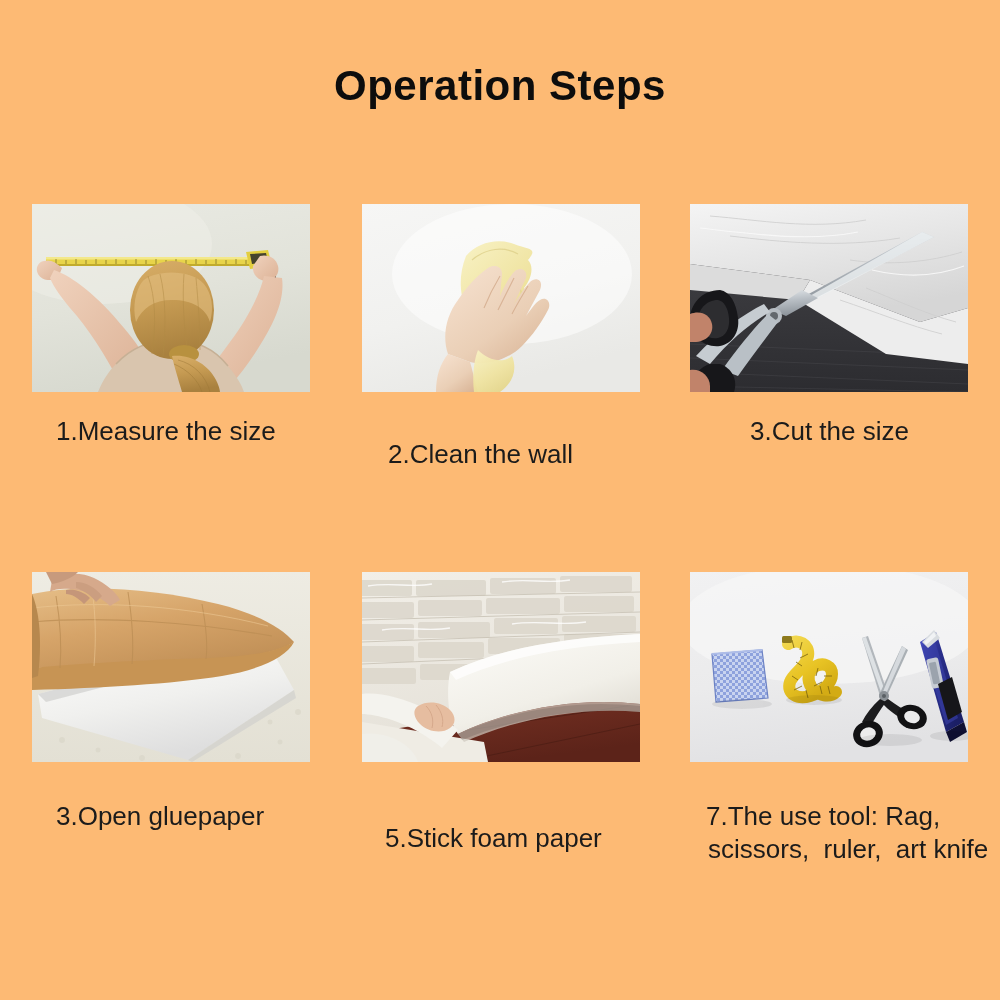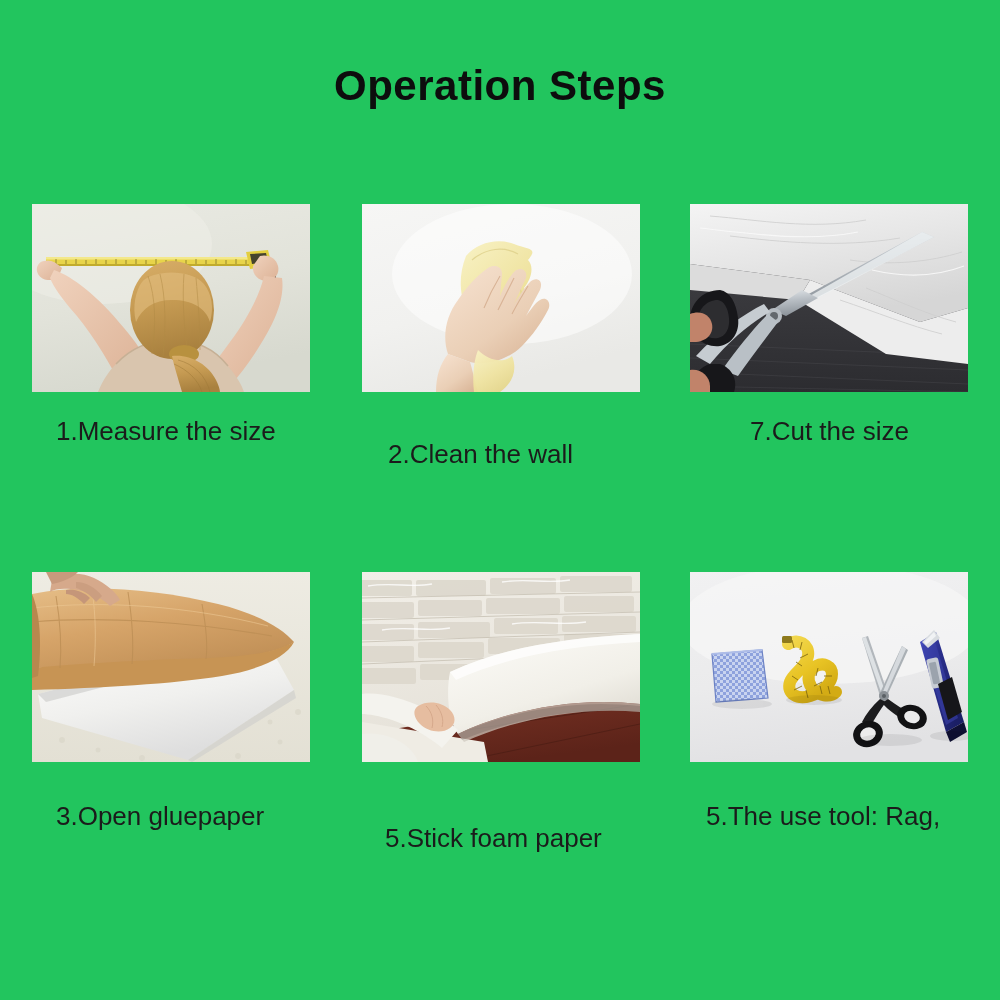--- a/index.html
+++ b/index.html
@@ -12,21 +12,21 @@
     height: 1000px;
     font-family: "Liberation Sans", sans-serif;
     color: #1a1a1a;
     overflow: hidden;
     position: relative;
   }
   #page {
     position: relative;
     width: 1000px;
     height: 1000px;
-    background: #22c55e;
+    background: #fdba74;
   }
   #page-title {
     position: absolute;
     left: 0;
     top: 62px;
     width: 1000px;
     text-align: center;
     font-size: 42px;
     font-weight: bold;
     letter-spacing: 0.5px;
@@ -271,21 +271,21 @@
         <path d="M88 118 C76 134, 62 152, 48 172 L32 166 C48 144, 64 124, 78 110 Z" fill="#b9c0c6"></path>
 
         <path d="M30 86 C12 86, 0 100, 0 116 C0 132, 14 144, 30 142 C42 140, 50 128, 48 114 C46 98, 40 88, 30 86 Z" fill="#17171a"></path>
         <path d="M28 96 C16 96, 8 106, 8 116 C8 128, 18 136, 28 134 C36 132, 40 124, 39 114 C38 104, 34 97, 28 96 Z" fill="#3c3c40" opacity="0.6"></path>
         <path d="M20 160 C6 164, 0 178, 4 188 L44 188 C48 176, 42 164, 30 160 Z" fill="#17171a"></path>
 
         <path d="M0 110 C10 106, 20 110, 22 120 C24 130, 16 138, 4 138 L0 138 Z" fill="#c1836a"></path>
         <path d="M0 166 C10 164, 20 172, 20 182 L20 188 L0 188 Z" fill="#c1836a"></path>
       </svg>
     </div>
-    <div class="caption" id="caption-3">7.Cut the size</div>
+    <div class="caption" id="caption-3">3.Cut the size</div>
 
     <div class="photo" id="photo-4">
       <svg width="278" height="190" viewBox="0 0 278 190">
         <defs>
           <linearGradient id="backing4" x1="0.1" y1="0" x2="0.7" y2="1">
             <stop offset="0%" stop-color="#e4bb84"></stop>
             <stop offset="45%" stop-color="#d6a469"></stop>
             <stop offset="100%" stop-color="#c08f56"></stop>
           </linearGradient>
           <linearGradient id="foam4" x1="0" y1="0" x2="0.4" y2="1">
@@ -522,16 +522,16 @@
         </g>
 
         <g fill="#000000" opacity="0.07">
           <ellipse cx="52" cy="132" rx="30" ry="5"></ellipse>
           <ellipse cx="124" cy="128" rx="28" ry="5"></ellipse>
           <ellipse cx="200" cy="168" rx="32" ry="6"></ellipse>
           <ellipse cx="262" cy="164" rx="22" ry="5"></ellipse>
         </g>
       </svg>
     </div>
-    <div class="caption" id="caption-6"><span class="cap-line1">5.The use tool: Rag,</span></div>
+    <div class="caption" id="caption-6"><span class="cap-line1">7.The use tool: Rag,</span><span class="cap-line2">scissors,  ruler,  art knife</span></div>
 
   </div>
 </div>
 
 </body></html>

